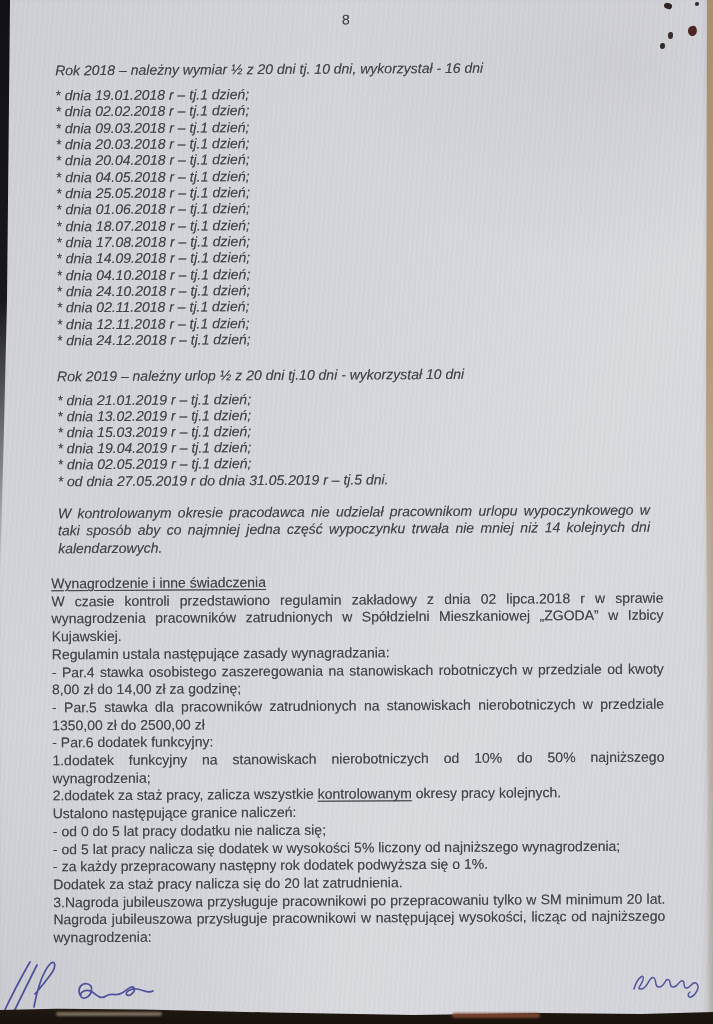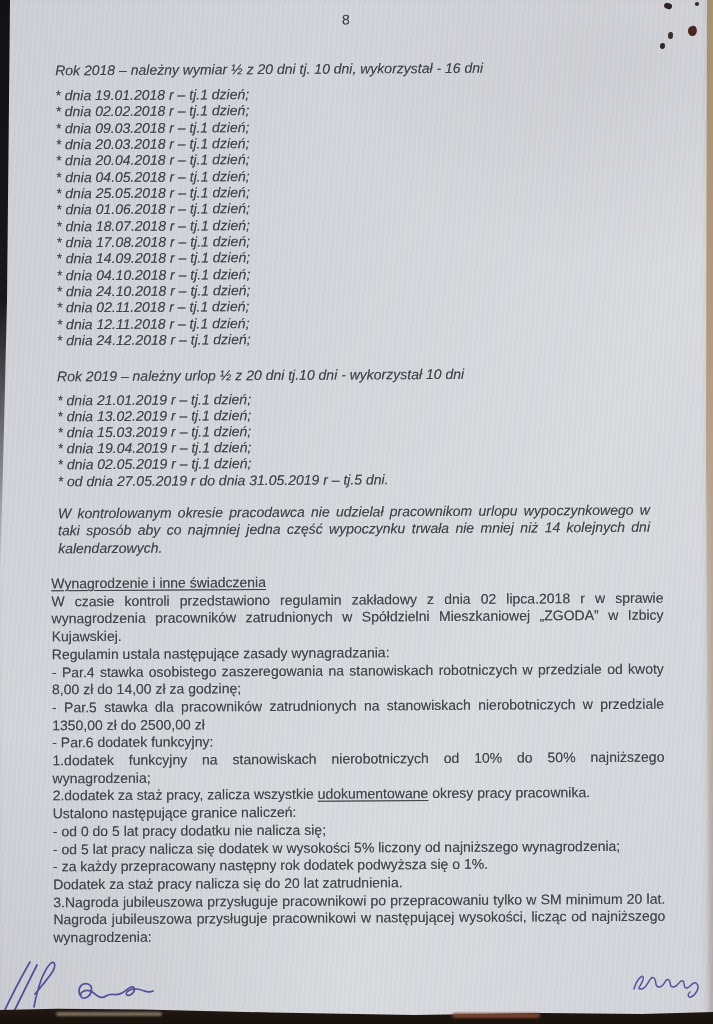--- a/index.html
+++ b/index.html
@@ -100,21 +100,21 @@
     </div>
 
     <div class="sec-wages">
       <p class="w-head"><span>Wynagrodzenie i inne świadczenia</span></p>
       <p class="para">W czasie kontroli przedstawiono regulamin zakładowy z dnia 02 lipca.2018 r w sprawie wynagrodzenia pracowników zatrudnionych w Spółdzielni Mieszkaniowej „ZGODA” w Izbicy Kujawskiej.</p>
       <p class="para">Regulamin ustala następujące zasady wynagradzania:</p>
       <p class="para">- Par.4 stawka osobistego zaszeregowania na stanowiskach robotniczych w przedziale od kwoty 8,00 zł do 14,00 zł za godzinę;</p>
       <p class="para">- Par.5 stawka dla pracowników zatrudnionych na stanowiskach nierobotniczych w przedziale 1350,00 zł do 2500,00 zł</p>
       <p class="para">- Par.6 dodatek funkcyjny:</p>
       <p class="para">1.dodatek funkcyjny na stanowiskach nierobotniczych od 10% do 50% najniższego wynagrodzenia;</p>
-      <p class="para"><span>2.dodatek za staż pracy, zalicza wszystkie </span><span class="u">udokumentowane</span><span> okresy pracy pracownika.</span></p>
+      <p class="para"><span>2.dodatek za staż pracy, zalicza wszystkie </span><span class="u">kontrolowanym</span><span> okresy pracy kolejnych.</span></p>
       <p class="para">Ustalono następujące granice naliczeń:</p>
       <p class="para">- od 0 do 5 lat pracy dodatku nie nalicza się;</p>
       <p class="para">- od 5 lat pracy nalicza się dodatek w wysokości 5% liczony od najniższego wynagrodzenia;</p>
       <p class="para">- za każdy przepracowany następny rok dodatek podwyższa się o 1%.</p>
       <p class="para">Dodatek za staż pracy nalicza się do 20 lat zatrudnienia.</p>
       <p class="para">3.Nagroda jubileuszowa przysługuje pracownikowi po przepracowaniu tylko w SM minimum 20 lat. Nagroda jubileuszowa przysługuje pracownikowi w następującej wysokości, licząc od najniższego wynagrodzenia:</p>
     </div>
   </div>
 
   <div class="sig sig-left">

